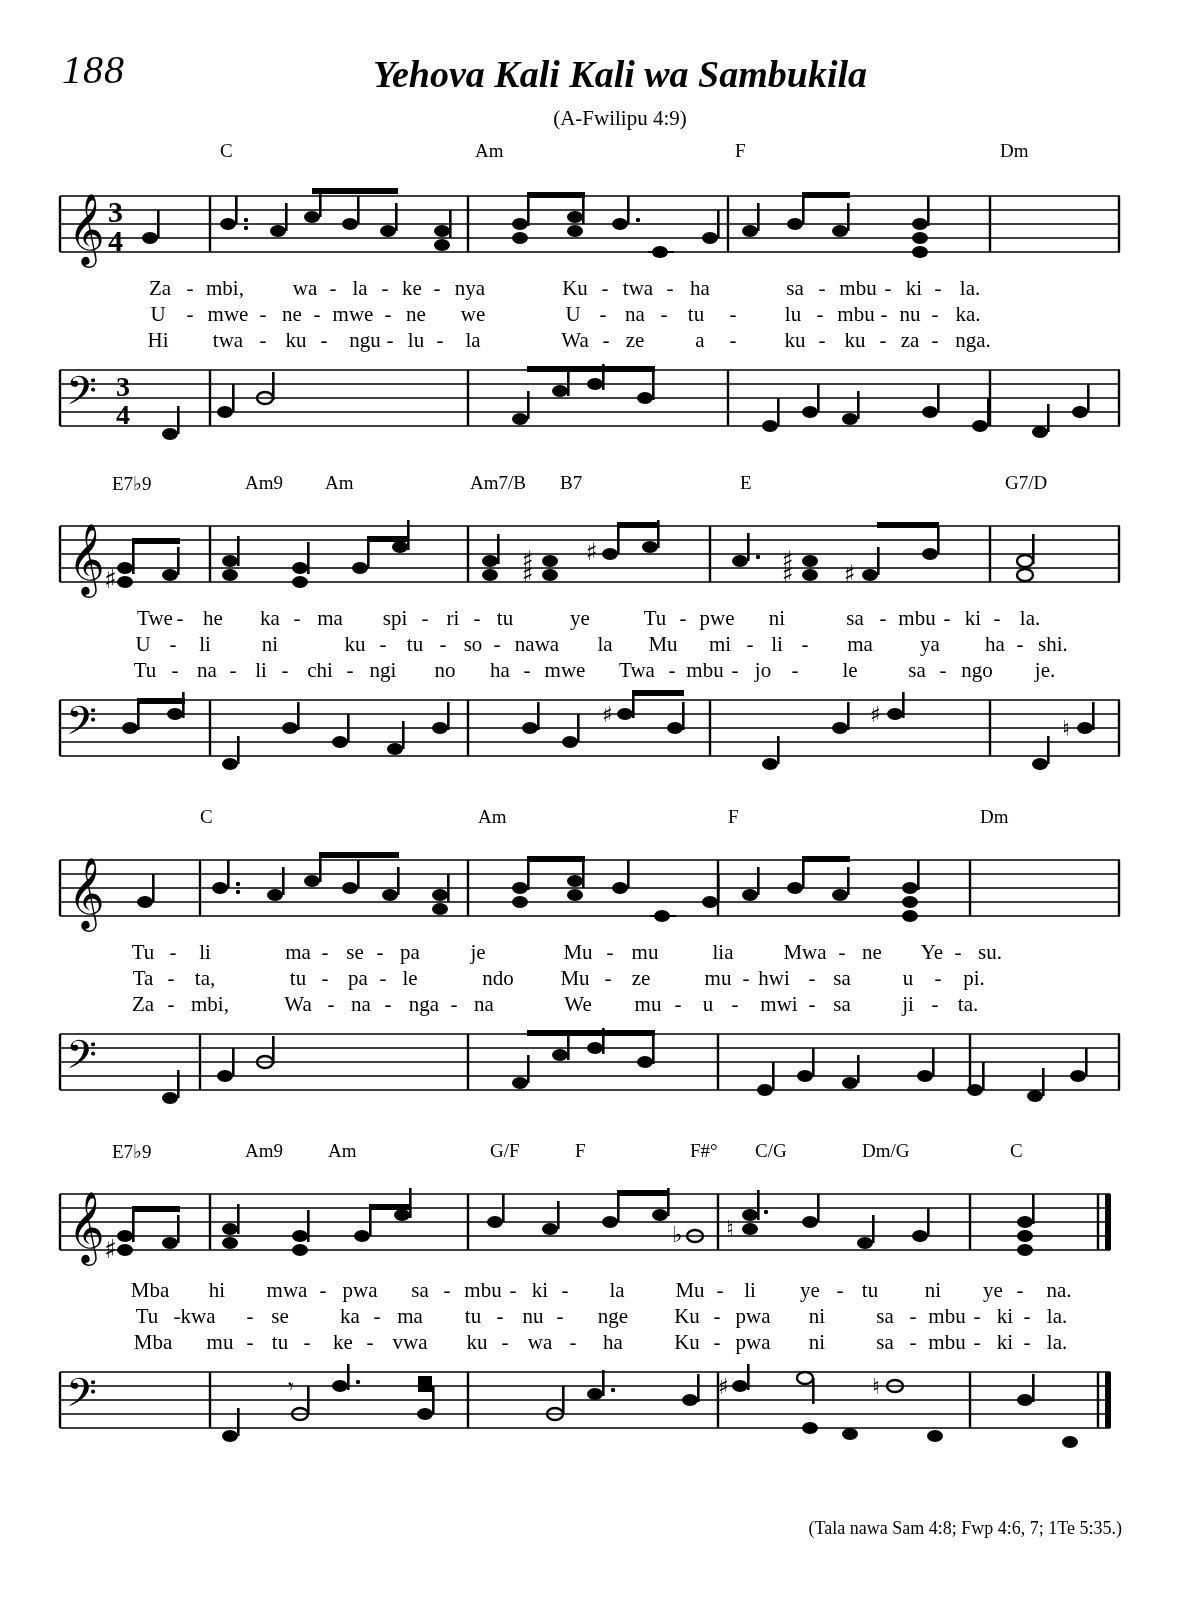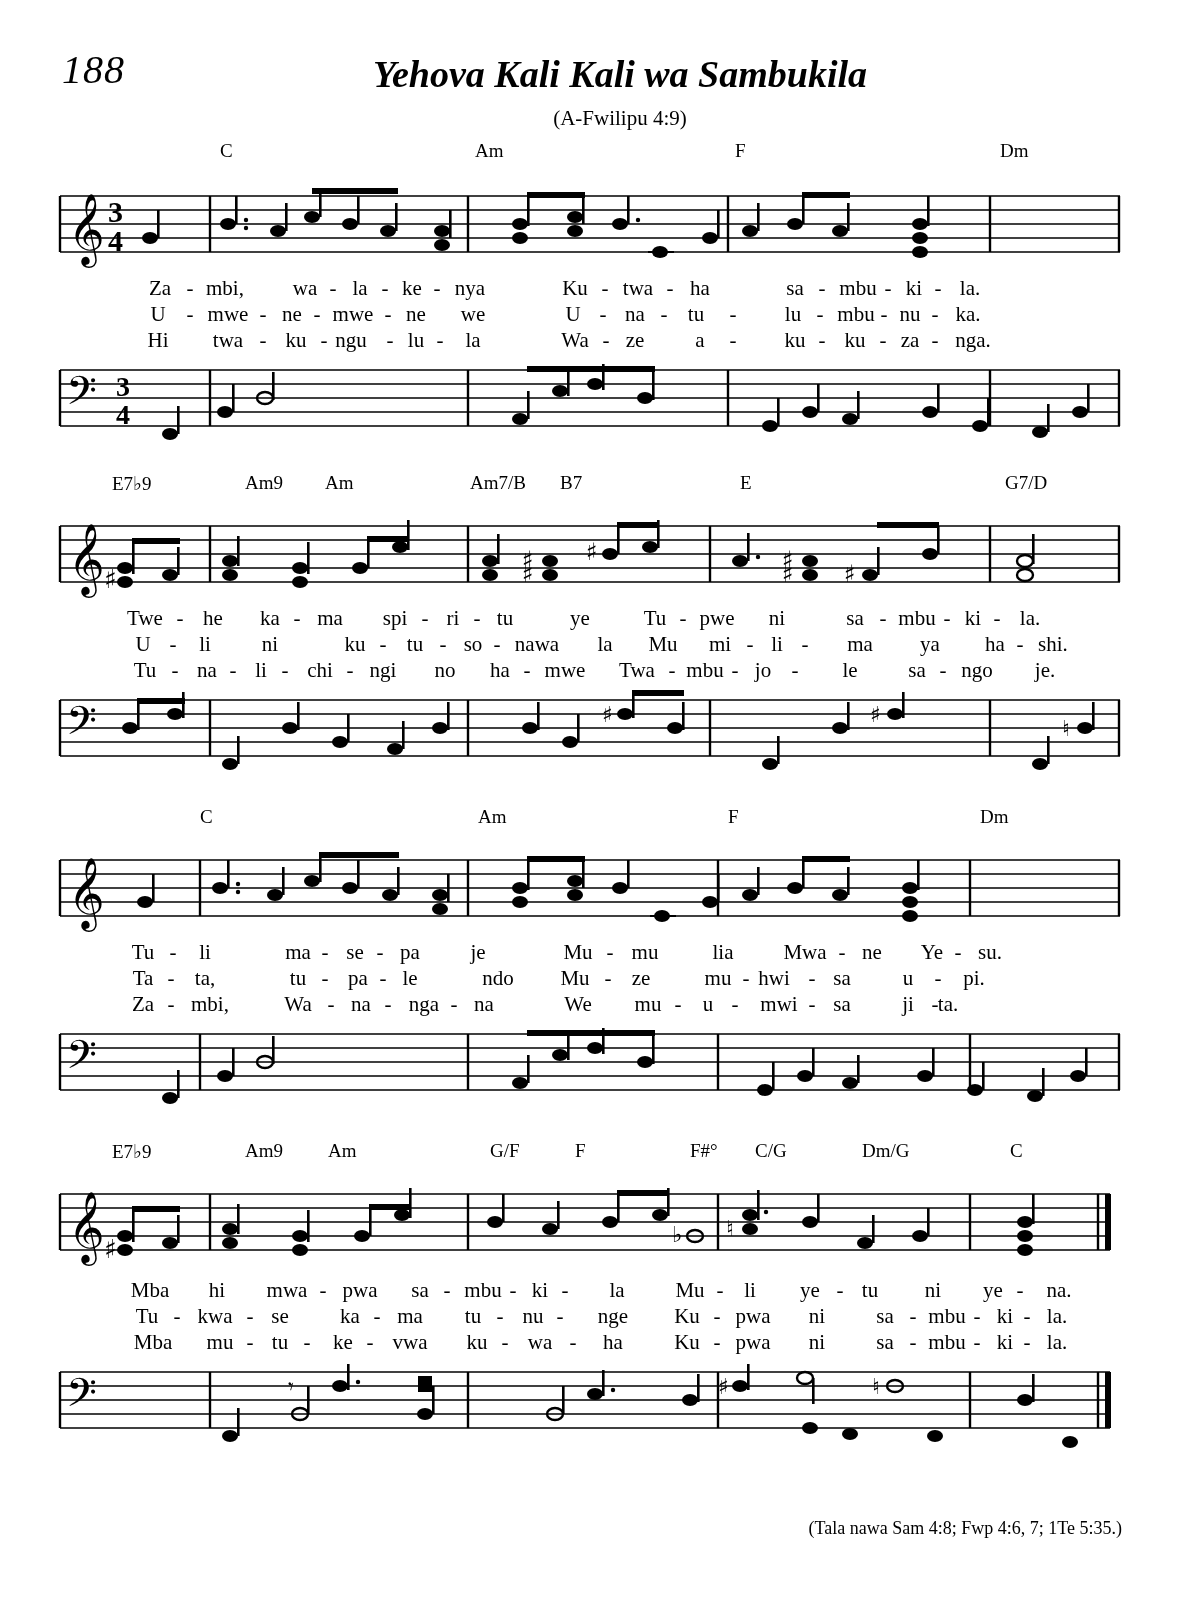--- a/index.html
+++ b/index.html
@@ -236,21 +236,21 @@
         <span class="syl" style="left:860px">nu</span>
       <span class="syl" style="left:885px">-</span>
         <span class="syl" style="left:918px">ka.</span>
     </div>
     <div class="lyric-line">
       <span class="syl" style="left:108px">Hi</span>
         <span class="syl" style="left:178px">twa</span>
         <span class="syl" style="left:213px">-</span>
       <span class="syl" style="left:246px">ku</span>
         <span class="syl" style="left:274px">-</span>
-        <span class="syl" style="left:301px">ngu</span>
+        <span class="syl" style="left:315px">ngu</span>
       <span class="syl" style="left:340px">-</span>
         <span class="syl" style="left:366px">lu</span>
         <span class="syl" style="left:390px">-</span>
       <span class="syl" style="left:423px">la</span>
         <span class="syl" style="left:525px">Wa</span>
         <span class="syl" style="left:556px">-</span>
       <span class="syl" style="left:585px">ze</span>
         <span class="syl" style="left:650px">a</span>
         <span class="syl" style="left:683px">-</span>
       <span class="syl" style="left:745px">ku</span>
@@ -391,21 +391,21 @@
           <rect x="887" y="28" width="2.6" height="28"></rect>
         <rect x="827" y="24" width="62" height="6"></rect>
         <ellipse cx="975" cy="77" rx="8" ry="6" fill="none" stroke="#000" stroke-width="2.4"></ellipse>
         <ellipse cx="975" cy="63" rx="8" ry="6" fill="none" stroke="#000" stroke-width="2.4"></ellipse>
         <rect x="982" y="36" width="2.6" height="30"></rect>
       </g>
     </svg>
   </div>
   <div class="lyrics">
     <div class="lyric-line">
-      <span class="syl" style="left:95px">Twe</span>
+      <span class="syl" style="left:105px">Twe</span>
         <span class="syl" style="left:130px">-</span>
         <span class="syl" style="left:163px">he</span>
       <span class="syl" style="left:220px">ka</span>
         <span class="syl" style="left:247px">-</span>
         <span class="syl" style="left:280px">ma</span>
       <span class="syl" style="left:345px">spi</span>
         <span class="syl" style="left:375px">-</span>
         <span class="syl" style="left:403px">ri</span>
       <span class="syl" style="left:427px">-</span>
         <span class="syl" style="left:455px">tu</span>
@@ -663,21 +663,21 @@
         <span class="syl" style="left:528px">We</span>
         <span class="syl" style="left:598px">mu</span>
       <span class="syl" style="left:628px">-</span>
         <span class="syl" style="left:658px">u</span>
         <span class="syl" style="left:685px">-</span>
       <span class="syl" style="left:729px">mwi</span>
         <span class="syl" style="left:762px">-</span>
         <span class="syl" style="left:792px">sa</span>
       <span class="syl" style="left:858px">ji</span>
         <span class="syl" style="left:885px">-</span>
-        <span class="syl" style="left:898px">ta.</span>
+        <span class="syl" style="left:918px">ta.</span>
     </div>
   </div>
   <div class="staff-wrap">
     <svg class="staff-svg" width="1076" height="90" viewBox="0 0 1076 90" xmlns="http://www.w3.org/2000/svg">
       <g stroke="#000" stroke-width="1.6">
         <line x1="10" y1="16" x2="1070" y2="16"></line>
         <line x1="10" y1="30" x2="1070" y2="30"></line>
         <line x1="10" y1="44" x2="1070" y2="44"></line>
         <line x1="10" y1="58" x2="1070" y2="58"></line>
         <line x1="10" y1="72" x2="1070" y2="72"></line>
@@ -829,21 +829,21 @@
         <span class="syl" style="left:790px">-</span>
         <span class="syl" style="left:820px">tu</span>
       <span class="syl" style="left:883px">ni</span>
         <span class="syl" style="left:943px">ye</span>
         <span class="syl" style="left:970px">-</span>
       <span class="syl" style="left:1009px">na.</span>
     </div>
     <div class="lyric-line">
       <span class="syl" style="left:97px">Tu</span>
         <span class="syl" style="left:127px">-</span>
-        <span class="syl" style="left:165px">kwa</span>
+        <span class="syl" style="left:148px">kwa</span>
       <span class="syl" style="left:200px">-</span>
         <span class="syl" style="left:230px">se</span>
         <span class="syl" style="left:300px">ka</span>
       <span class="syl" style="left:327px">-</span>
         <span class="syl" style="left:360px">ma</span>
         <span class="syl" style="left:423px">tu</span>
       <span class="syl" style="left:450px">-</span>
         <span class="syl" style="left:483px">nu</span>
         <span class="syl" style="left:510px">-</span>
       <span class="syl" style="left:563px">nge</span>

